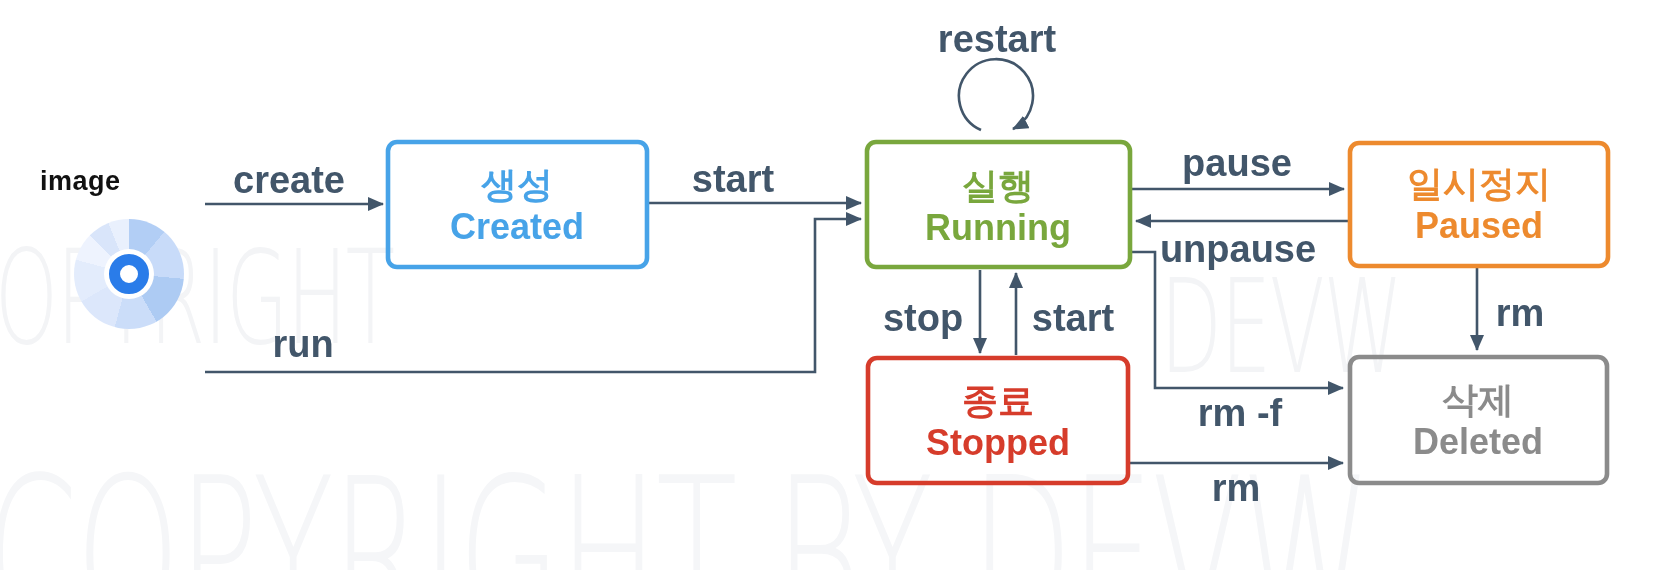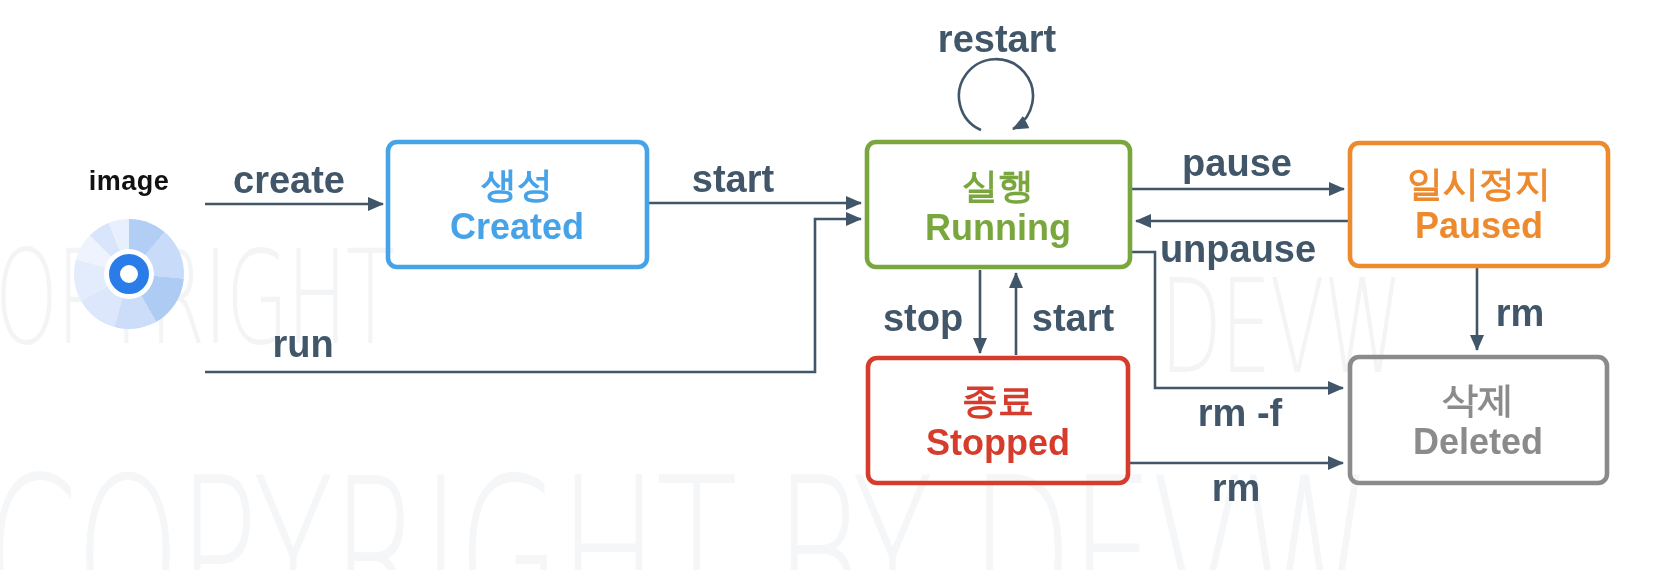--- a/index.html
+++ b/index.html
@@ -18,21 +18,21 @@
   .wm-bottom{left:-15px;top:450px;font-size:215px;color:#f5f6f8;}
   
   svg.diagram{position:absolute;left:0;top:0;z-index:2;}
   .edge{fill:none;stroke:#42566a;stroke-width:2.6;}
   .state-rect{fill:none;stroke-width:4.6;}
   .tlabel{font-family:"Liberation Sans",sans-serif;font-size:38px;font-weight:600;fill:#42566a;}
   .ko{font-family:"Liberation Sans",sans-serif;font-size:36px;font-weight:600;}
   .en{font-family:"Liberation Sans",sans-serif;font-size:36px;font-weight:600;}
   
   .img-label{
-    position:absolute;left:40px;top:166px;width:178px;text-align:center;z-index:3;
+    position:absolute;left:40px;top:166px;width:178px;z-index:3;
     font-size:27px;font-weight:700;color:#111111;letter-spacing:0.5px;
   }
   .disc{
     position:absolute;left:74px;top:219px;width:110px;height:110px;border-radius:50%;z-index:3;
     background:conic-gradient(from 0deg,
       #b2cef5 0deg 40deg,
       #c8dbf9 40deg 95deg,
       #adcbf3 95deg 150deg,
       #cbddf9 150deg 195deg,
       #dce7fb 195deg 240deg,

